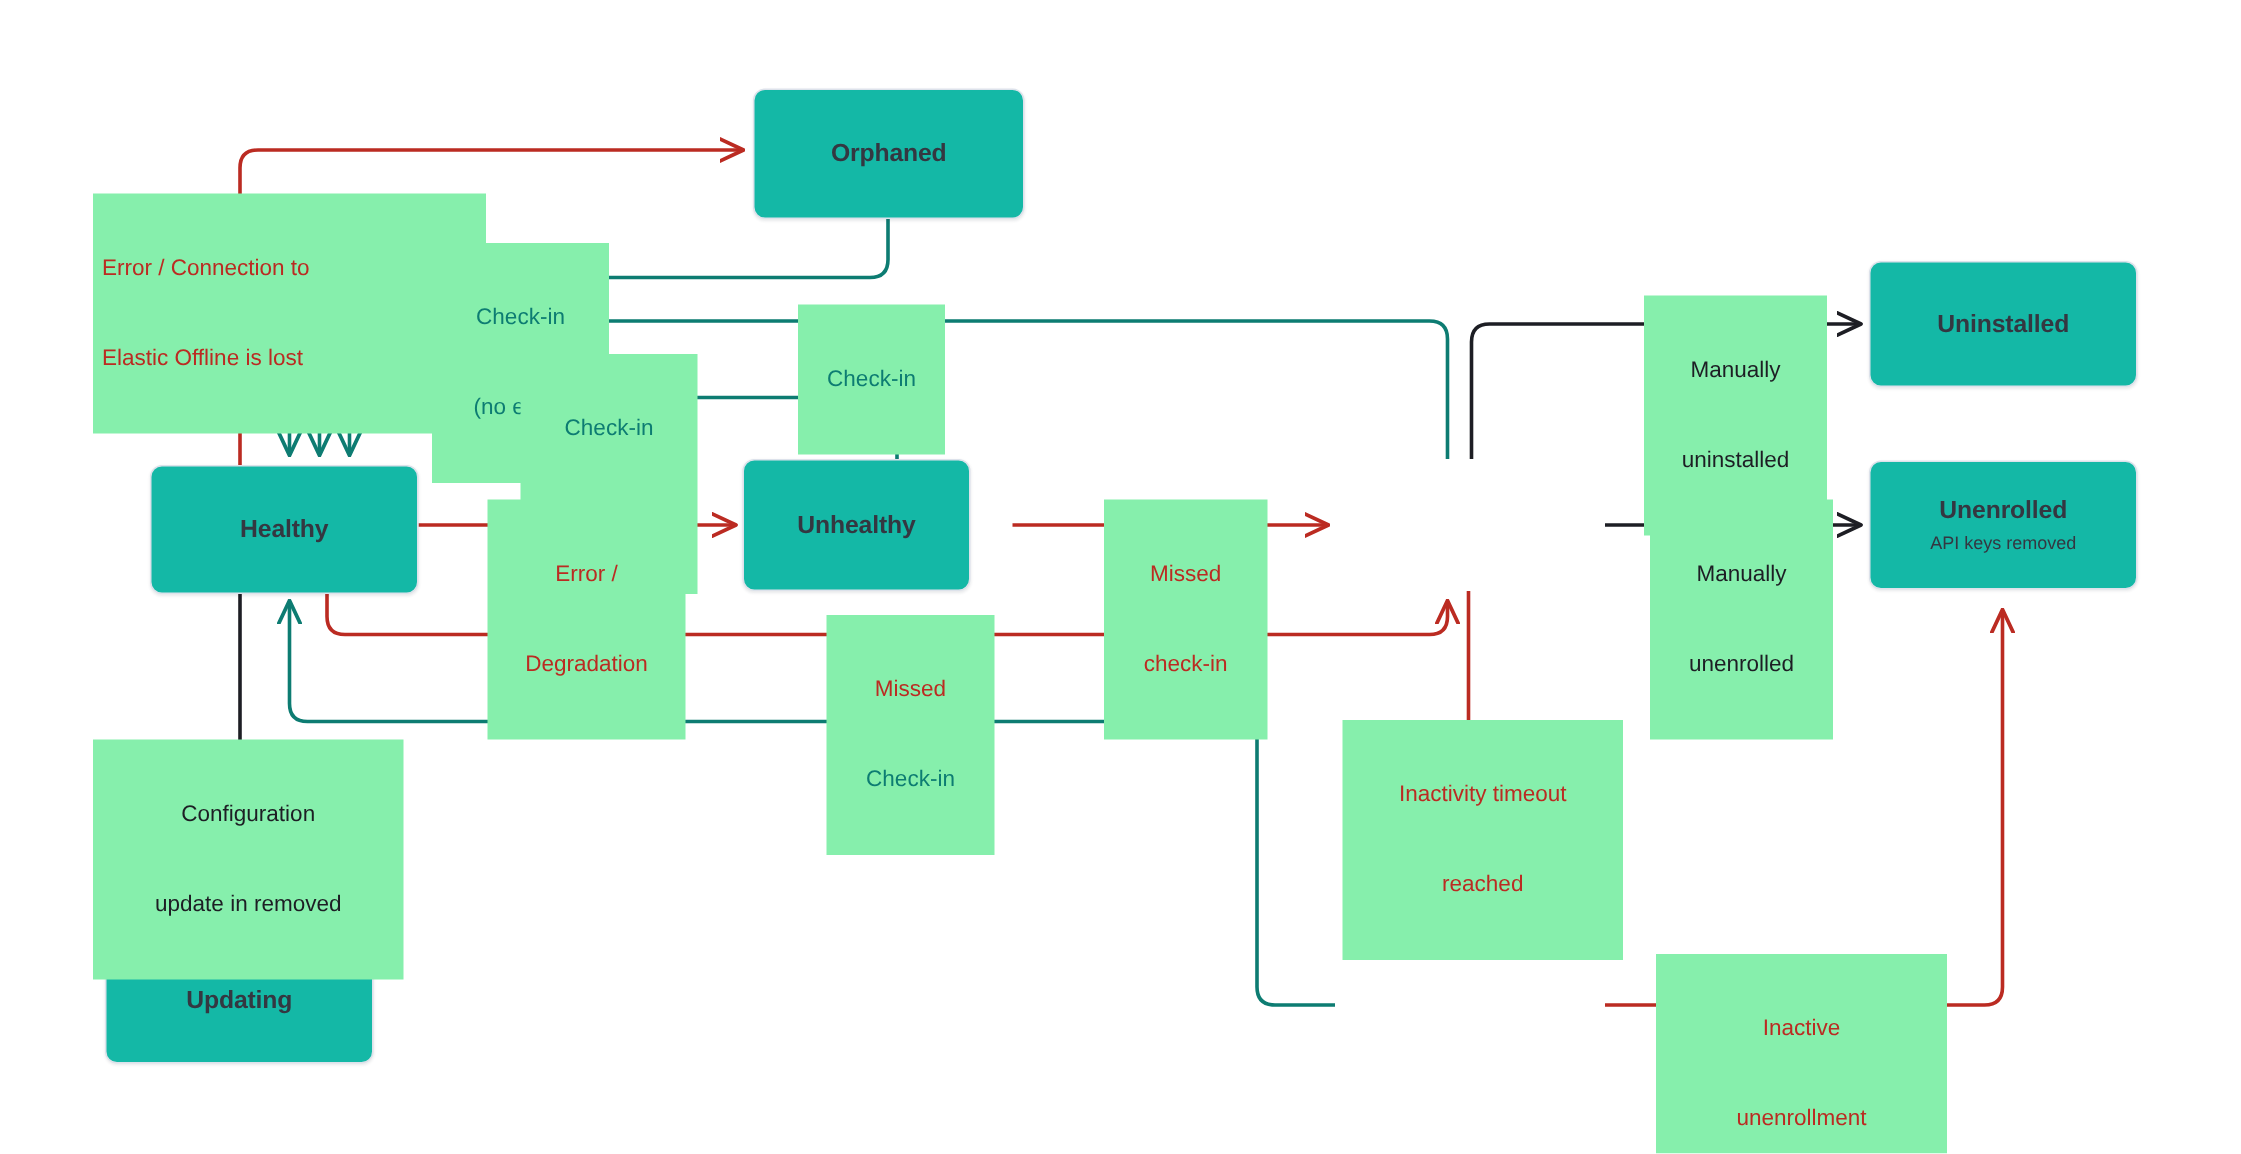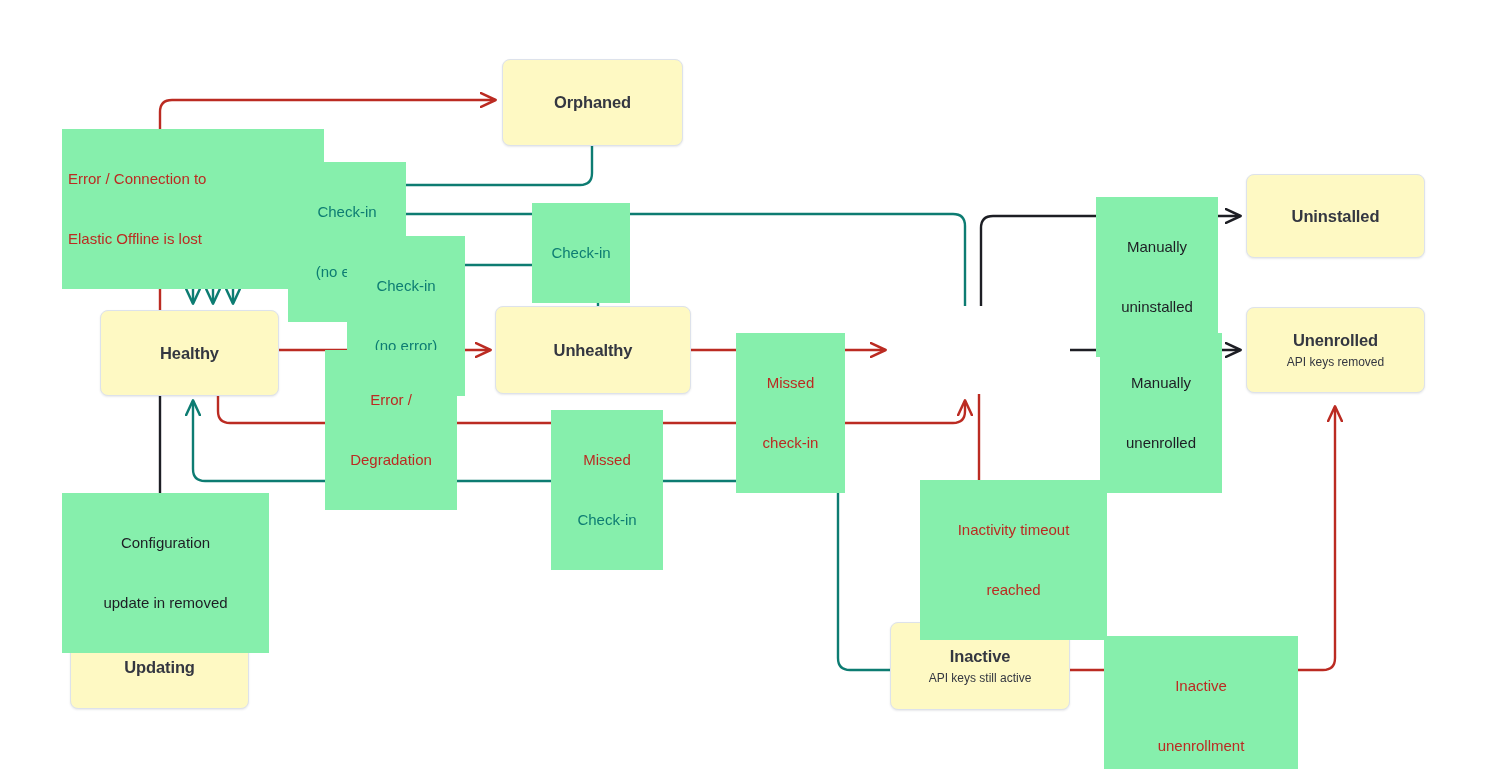--- a/index.html
+++ b/index.html
@@ -18,21 +18,21 @@
   svg#wires {
     position: absolute;
     left: 0;
     top: 0;
     width: 1494px;
     height: 769px;
   }
   .node {
     position: absolute;
     box-sizing: border-box;
-    background: #fef9c3;
+    background: #14b8a6;
     border: 1px solid #DDE2EB;
     border-radius: 8px;
     box-shadow: 0 1px 2px rgba(30,40,60,0.10);
     display: flex;
     flex-direction: column;
     align-items: center;
     justify-content: center;
     z-index: 3;
   }
   .node .title {
@@ -113,38 +113,34 @@
   </svg>
 
   <div class="node" style="left:502px; top:59px; width:181px; height:87px;">
     <div class="title">Orphaned</div>
   </div>
 
   <div class="node" style="left:100px; top:310px; width:179px; height:86px;align-items:center;">
     <div class="title">Healthy</div>
   </div>
 
-  <div class="node" style="left:495px; top:306px; width:196px; height:88px;">
+  <div class="node" style="left:495px; top:306px; width:152px; height:88px;">
     <div class="title">Unhealthy</div>
   </div>
 
 
   <div class="node" style="left:1246px; top:174px; width:179px; height:84px;">
     <div class="title">Uninstalled</div>
   </div>
 
   <div class="node" style="left:1246px; top:307px; width:179px; height:86px;">
     <div class="title">Unenrolled</div>
     <div class="subtitle">API keys removed</div>
   </div>
 
-  <div class="node" style="left:890px; top:622px; width:180px; height:88px;">
-    <div class="title">Inactive</div>
-    <div class="subtitle">API keys still active</div>
-  </div>
 
   <div class="node" style="left:70px; top:625px; width:179px; height:84px;">
     <div class="title">Updating</div>
   </div>
 
   <div class="elabel red left" style="left:62px; top:129px; width:250px;">
     <div>Error / Connection to</div>
     <div>Elastic Offline is lost</div>
   </div>
 
@@ -155,21 +151,21 @@
 
   <div class="elabel teal" style="left:532px; top:203px; width:86px;">
     <div>Check-in</div>
   </div>
 
   <div class="elabel teal" style="left:347px; top:236px; width:106px;">
     <div>Check-in</div>
     <div>(no error)</div>
   </div>
 
-  <div class="elabel red" style="left:325px; top:350px; width:120px;">
+  <div class="elabel red" style="left:325px; top:333px; width:120px;">
     <div>Error /</div>
     <div>Degradation</div>
   </div>
 
   <div class="elabel red" style="left:736px; top:333px; width:97px;">
     <div>Missed</div>
     <div>check-in</div>
   </div>
 
   <div class="elabel red" style="left:551px; top:410px; width:100px;">
@@ -184,21 +180,21 @@
   <div class="elabel dark" style="left:1096px; top:197px; width:110px;">
     <div>Manually</div>
     <div>uninstalled</div>
   </div>
 
   <div class="elabel dark" style="left:1100px; top:333px; width:110px;">
     <div>Manually</div>
     <div>unenrolled</div>
   </div>
 
-  <div class="elabel red" style="left:920px; top:480px; width:175px;">
+  <div class="elabel red" style="left:895px; top:480px; width:175px;">
     <div>Inactivity timeout</div>
     <div>reached</div>
   </div>
 
   <div class="elabel red" style="left:1104px; top:636px; width:182px;">
     <div>Inactive</div>
     <div>unenrollment</div>
     
   </div>
 

